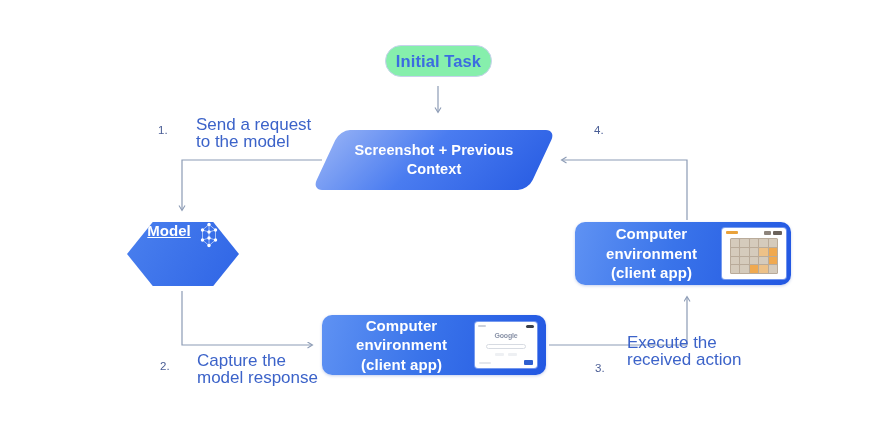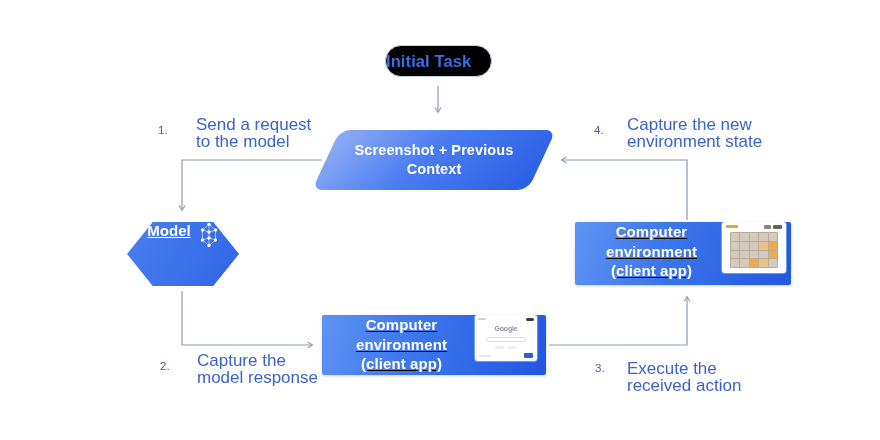--- a/index.html
+++ b/index.html
@@ -6,22 +6,22 @@
   .stage{
     position:relative;width:880px;height:440px;background:#ffffff;overflow:hidden;
     font-family:"Liberation Sans",sans-serif;
   }
   .stage *{box-sizing:border-box;}
   svg.wires{position:absolute;left:0;top:0;pointer-events:none;}
 
   
   .pill{
     position:absolute;left:385px;top:45px;width:107px;height:32px;
-    border:1.5px solid #c6d2ec;border-radius:17px;background:#000000;
-    display:flex;align-items:center;justify-content:flex-start;
+    border:1.5px solid #c6d2ec;border-radius:17px;background:#86efac;
+    display:flex;align-items:center;justify-content:center;
     color:#3c6ce0;font-size:16.5px;font-weight:600;letter-spacing:.1px;
   }
 
   
   .para{
     position:absolute;left:326px;top:130px;width:216px;height:60px;
     transform:skewX(-25deg);border-radius:10px;
     background:linear-gradient(118deg,#8fadf5 0%,#4a7cf0 45%,#2b5fe4 100%);
   }
   .para .unskew{
@@ -35,24 +35,23 @@
   .hexagon{
     position:absolute;left:127px;top:222px;width:112px;height:64px;
     clip-path:polygon(23% 0%,77% 0%,100% 50%,77% 100%,23% 100%,0% 50%);
     background:linear-gradient(120deg,#4a80ee 0%,#2f65e6 100%);
     display:flex;align-items:flex-start;justify-content:center;gap:8px;
     color:#ffffff;font-size:15px;font-weight:600;text-decoration:underline;
   }
 
   
   .envbox{
-    position:absolute;border-radius:2px;display:flex;align-items:flex-start;
+    position:absolute;border-radius:10px;display:flex;align-items:center;
     background:linear-gradient(105deg,#5f92f3 0%,#3a74ea 45%,#2257e2 100%);
     box-shadow:0 1px 3px rgba(30,70,180,.25);
-    text-decoration:underline;
   }
   .envbox.bottom{left:322px;top:315px;width:224px;height:60px;}
   .envbox.right{left:575px;top:222px;width:216px;height:63px;}
   .envbox .boxlabel{
     flex:1;text-align:center;color:#ffffff;font-size:15px;font-weight:600;
     line-height:1.3;white-space:pre-line;letter-spacing:.1px;padding-left:6px;
   }
   .thumb{
     position:relative;background:#ffffff;border-radius:3px;flex:none;
     box-shadow:0 0 0 1px rgba(255,255,255,.35);overflow:hidden;
@@ -201,20 +200,18 @@
 
   <span class="stepnum" style="left:158px;top:124px">1.</span>
   <span class="steplabel" style="left:196px;top:116px">Send a request
 to the model</span>
 
   <span class="stepnum" style="left:160px;top:360px">2.</span>
   <span class="steplabel" style="left:197px;top:352px">Capture the
 model response</span>
 
   <span class="stepnum" style="left:595px;top:362px">3.</span>
-  <span class="steplabel" style="left:627px;top:360px">Execute the
+  <span class="steplabel" style="left:627px;top:334px">Execute the
 received action</span>
 
   <span class="stepnum" style="left:594px;top:124px">4.</span>
-  <span class="steplabel" style="left:627px;top:116px">Capture the new
-environment state</span>
 
 </div>
 
 </body></html>

